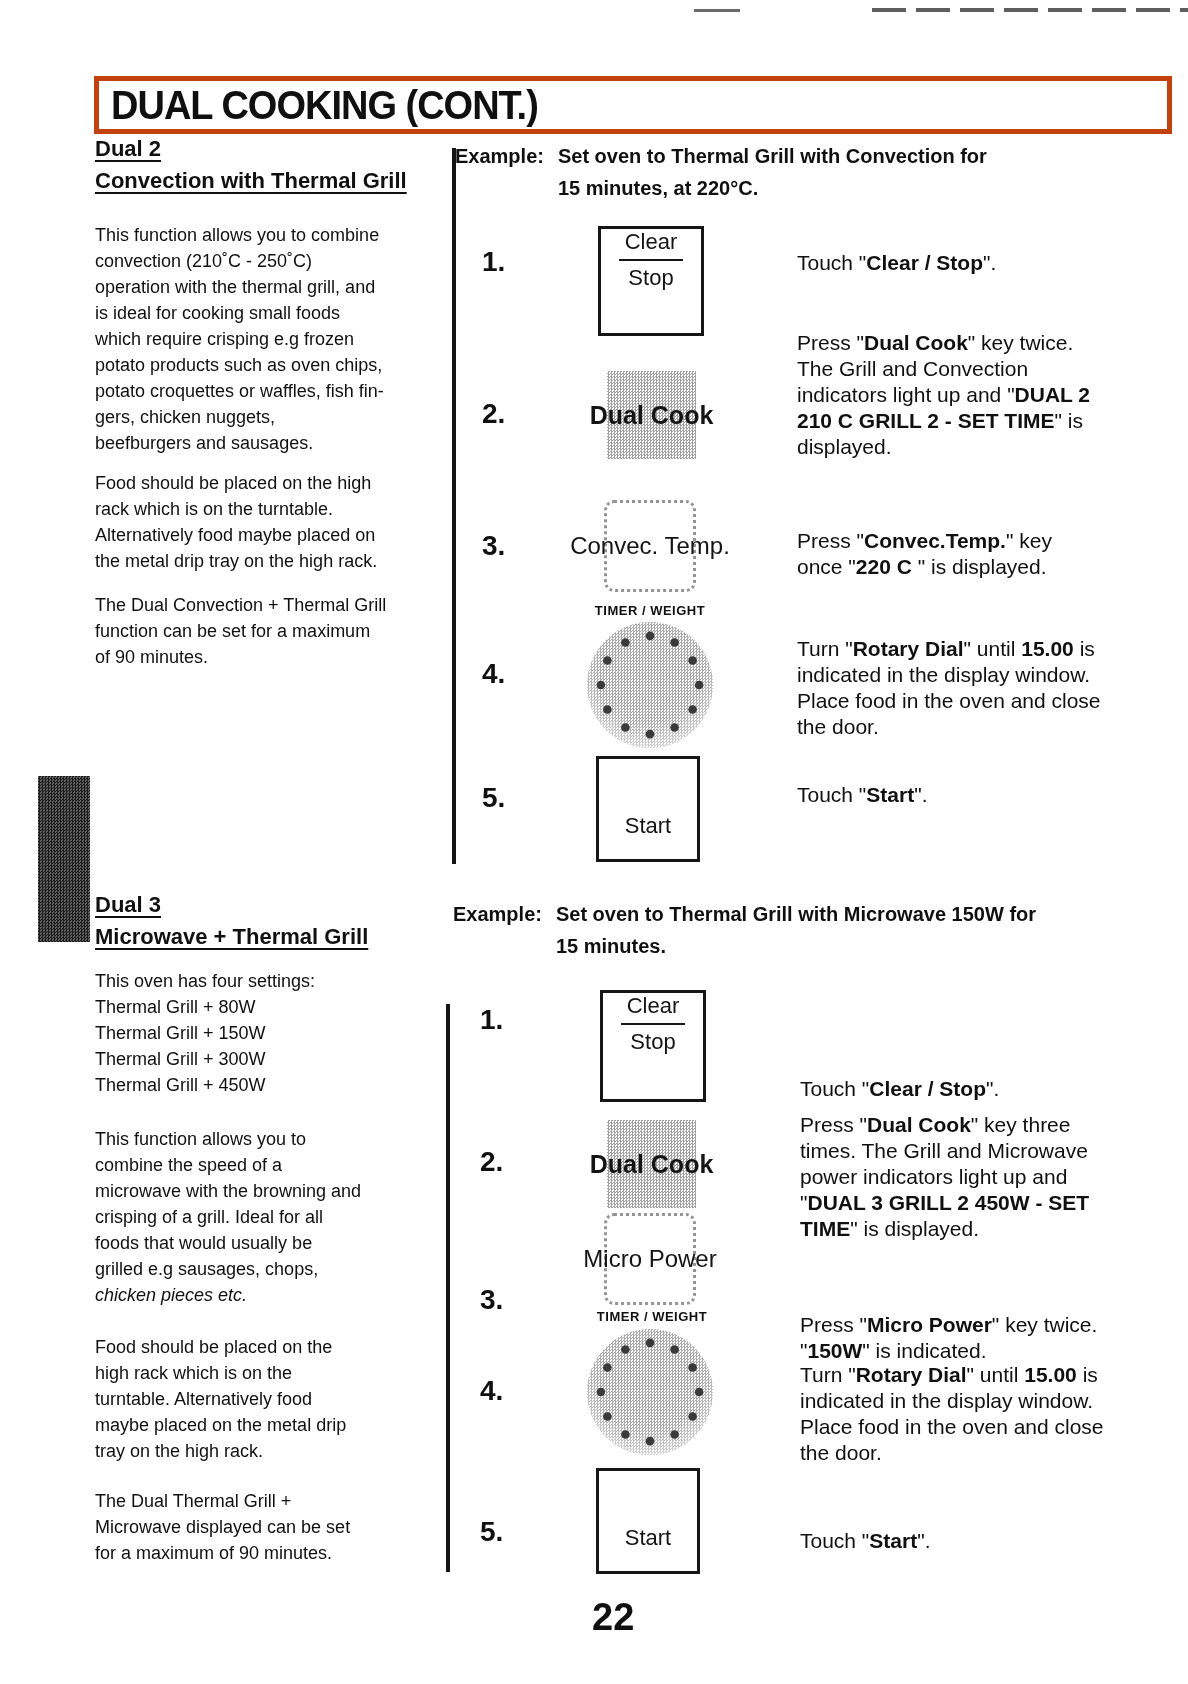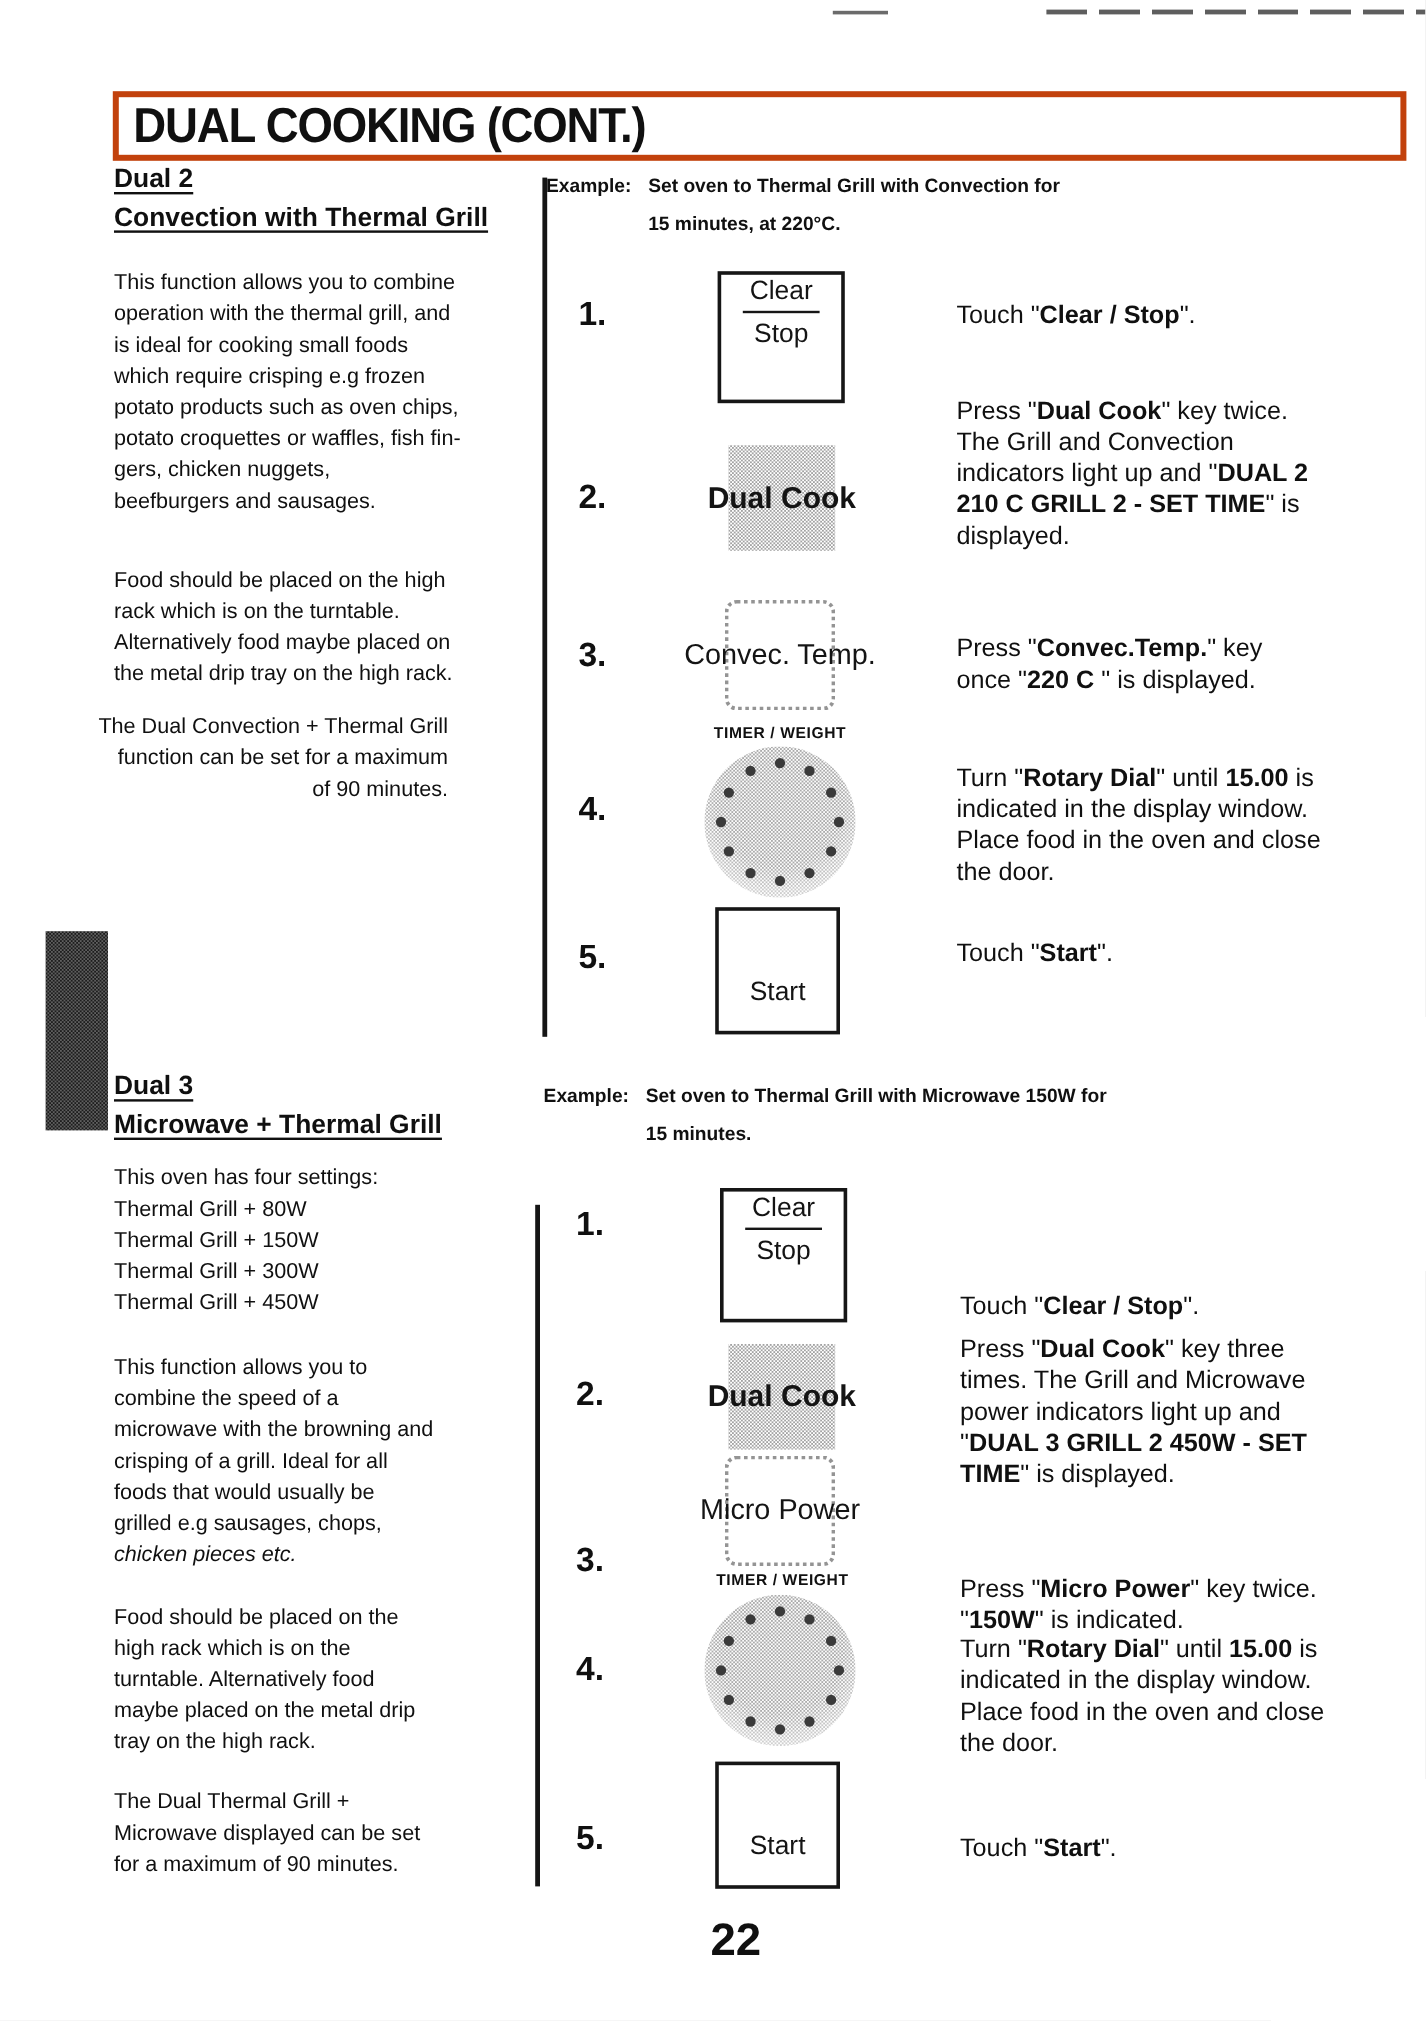--- a/index.html
+++ b/index.html
@@ -9,21 +9,21 @@
   .i{font-style:italic;}
   .artifact{position:absolute;background:#6b6b6b;}
   .artifact.dashed{background:repeating-linear-gradient(90deg,#5e5e5e 0 34px,transparent 34px 44px);}
   .title-box{position:absolute;left:94px;top:76px;width:1068px;height:48px;
              border:5px solid #c2410c;display:flex;align-items:center;background:#fff;}
   .title{font-size:38px;font-weight:bold;letter-spacing:-1px;padding-left:12px;white-space:nowrap;
          transform:scaleY(1.08);transform-origin:left center;}
   .subhead{position:absolute;font-size:22px;font-weight:bold;text-decoration:underline;
            text-decoration-thickness:2px;text-underline-offset:4px;white-space:nowrap;}
   .body-text{position:absolute;font-size:18px;line-height:26px;white-space:nowrap;}
-  .example{position:absolute;display:flex;gap:14px;font-size:16px;font-weight:bold;line-height:32px;}
+  .example{position:absolute;display:flex;gap:14px;font-size:20px;font-weight:bold;line-height:32px;}
   .example .ex-lines{white-space:nowrap;}
   .stepnum{position:absolute;font-size:28px;font-weight:bold;}
   .instr{position:absolute;font-size:21px;line-height:26px;white-space:nowrap;}
   .key-solid{position:absolute;border:3px solid #161616;background:#fff;
              display:flex;flex-direction:column;align-items:center;}
   .key-solid .klabel{font-size:22px;color:#141414;}
   .cs-divider{width:64px;height:2px;background:#161616;margin:4px 0;}
   .start-key{justify-content:flex-end;padding-bottom:20px;box-sizing:border-box;}
   .key-dither{position:absolute;background-image:repeating-conic-gradient(#a2a2a2 0% 25%,#ffffff 0% 50%);
               background-size:3px 3px;display:flex;align-items:center;justify-content:center;}
@@ -57,35 +57,36 @@
   </div>
 
   <div class="divider" style="left:452px;top:148px;height:716px;"></div>
   <div class="divider" style="left:446px;top:1004px;height:568px;"></div>
 
   <div class="subhead" style="left:95px;top:136px;">Dual 2</div>
   <div class="subhead" style="left:95px;top:168px;">Convection with Thermal Grill</div>
 
   <div class="body-text" style="left:95px;top:222px;">
       <div><span>This function allows you to combine</span></div>
+      <div><span>convection (210˚C - 250˚C)</span></div>
       <div><span>operation with the thermal grill, and</span></div>
       <div><span>is ideal for cooking small foods</span></div>
       <div><span>which require crisping e.g frozen</span></div>
       <div><span>potato products such as oven chips,</span></div>
       <div><span>potato croquettes or waffles, fish fin-</span></div>
       <div><span>gers, chicken nuggets,</span></div>
       <div><span>beefburgers and sausages.</span></div>
     </div>
   <div class="body-text" style="left:95px;top:470px;">
       <div><span>Food should be placed on the high</span></div>
       <div><span>rack which is on the turntable.</span></div>
       <div><span>Alternatively food maybe placed on</span></div>
       <div><span>the metal drip tray on the high rack.</span></div>
     </div>
-  <div class="body-text" style="left:82px;top:592px;text-align:right;">
+  <div class="body-text" style="left:95px;top:592px;">
       <div><span>The Dual Convection + Thermal Grill</span></div>
       <div><span>function can be set for a maximum</span></div>
       <div><span>of 90 minutes.</span></div>
     </div>
 
   <div class="example" style="left:455px;top:140px;">
     <span>Example:</span>
     <span class="ex-lines">
         <div><span>Set oven to Thermal Grill with Convection for</span></div>
         <div><span>15 minutes, at 220°C.</span></div>

